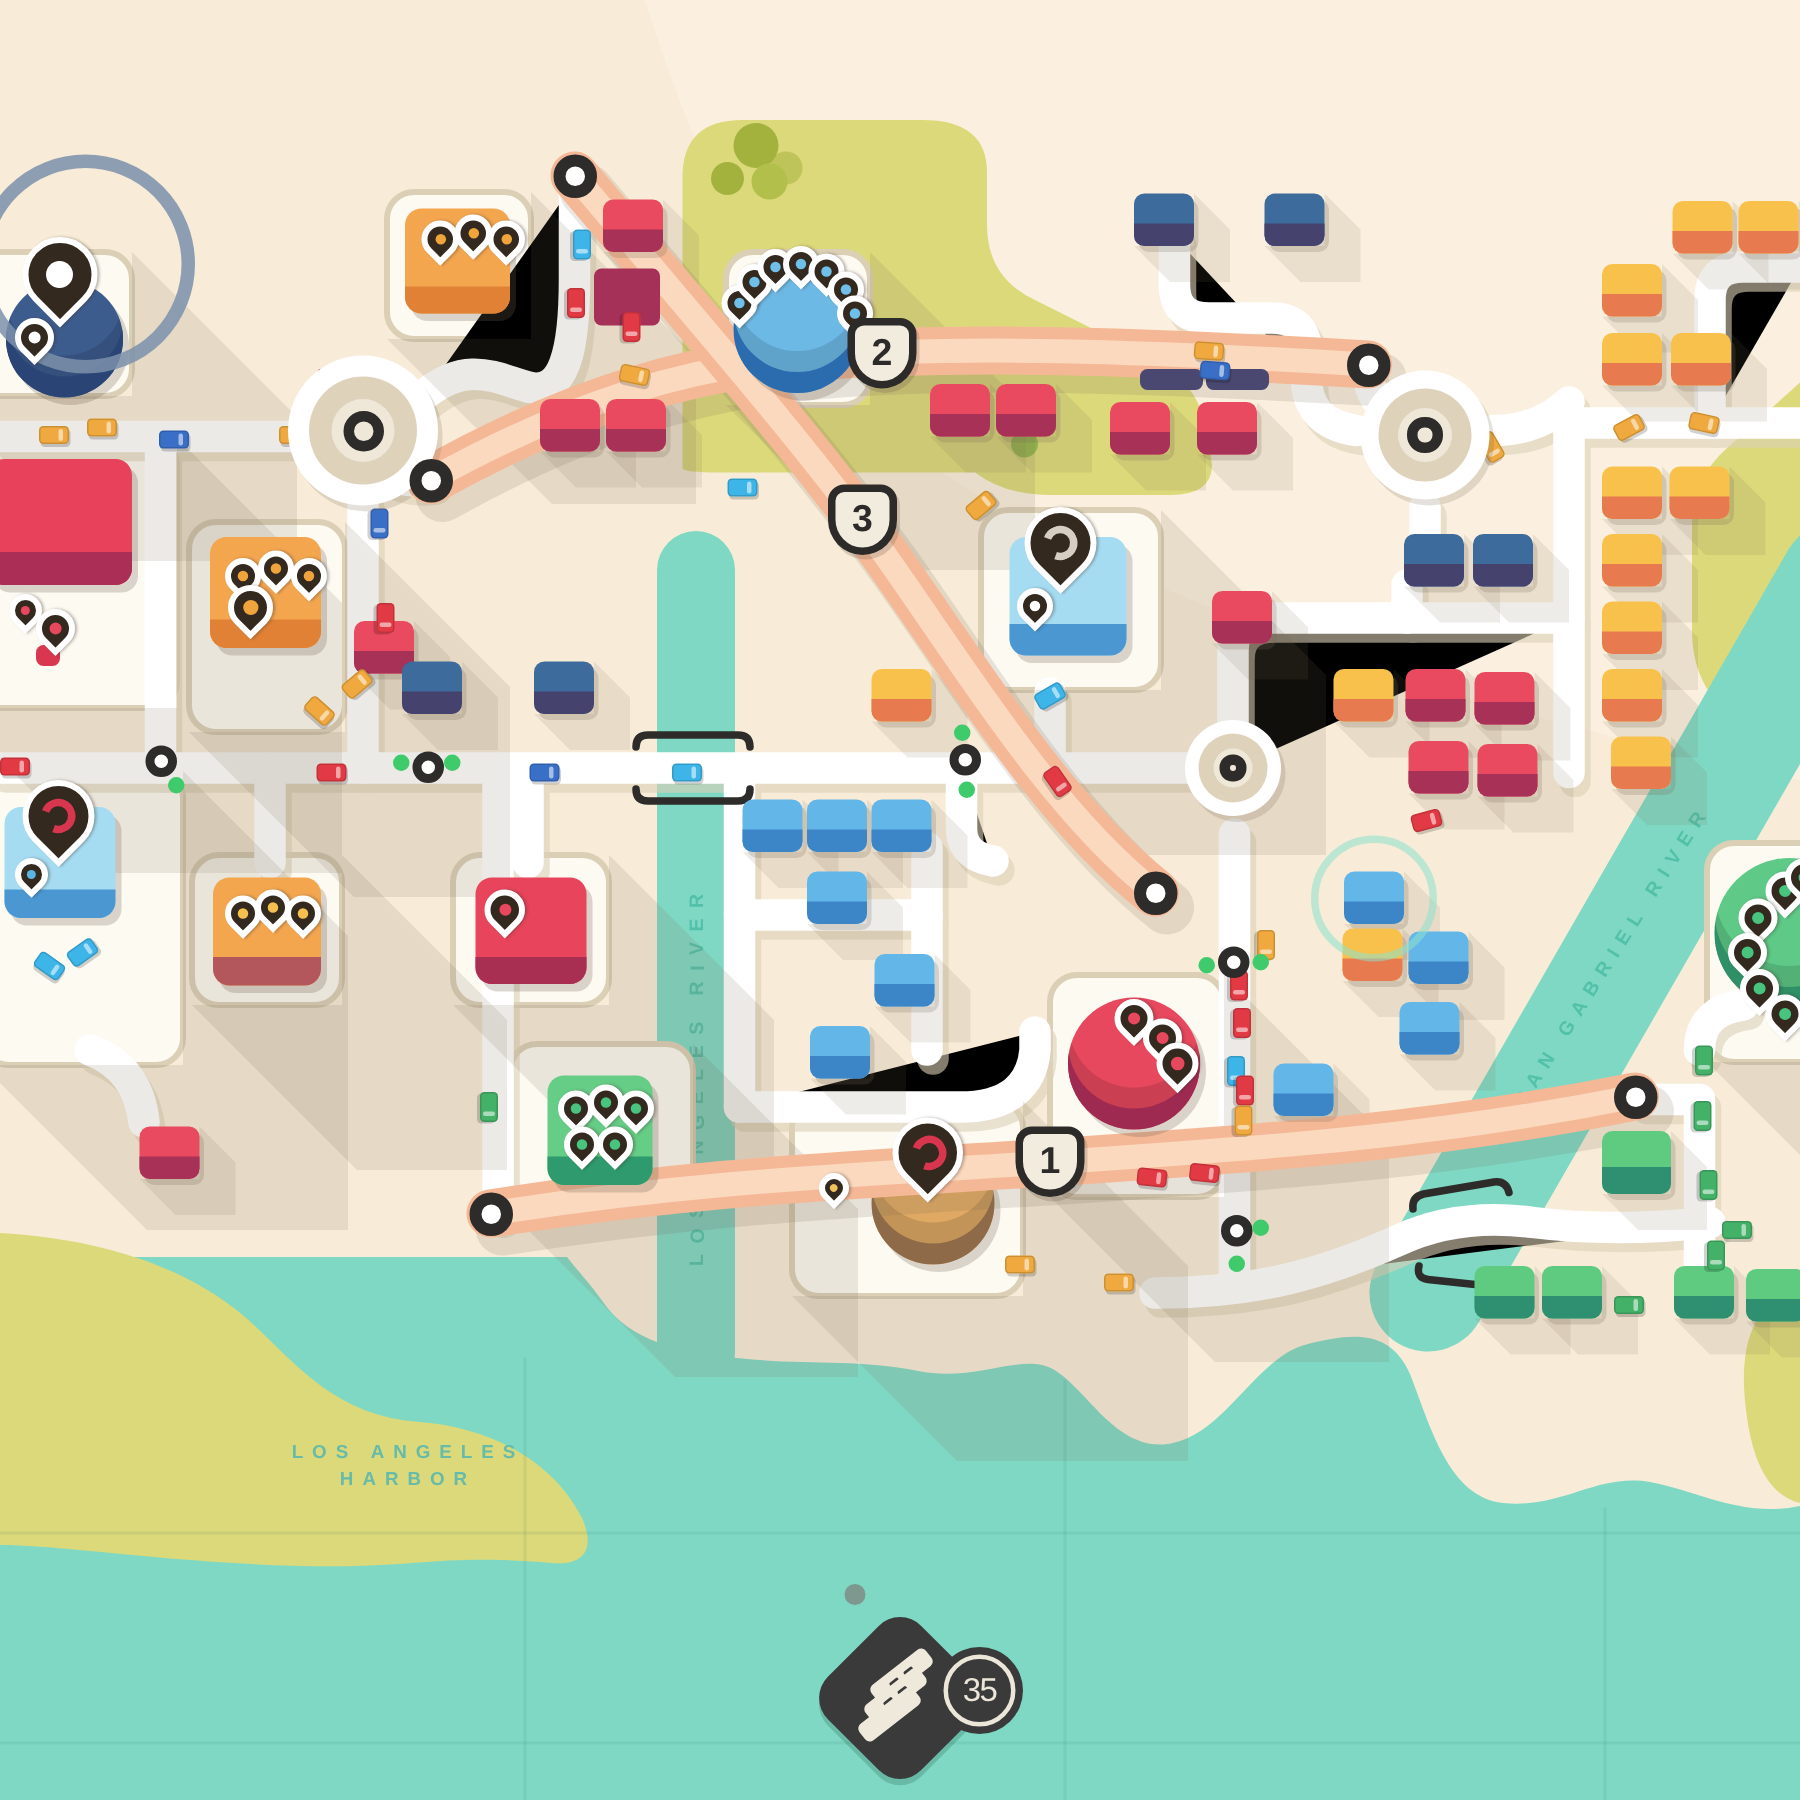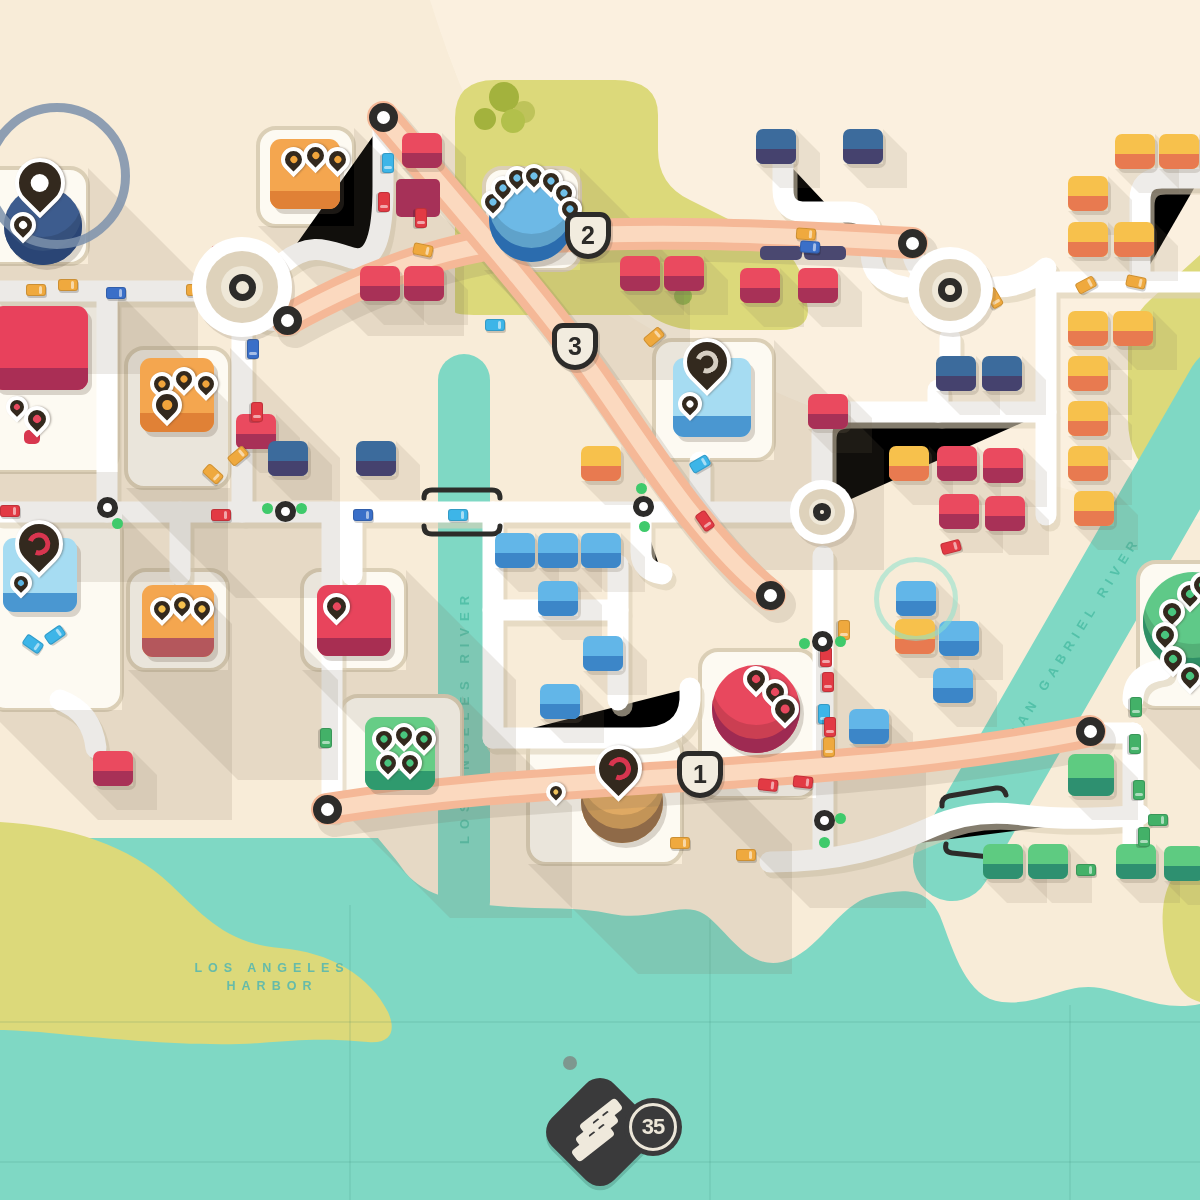--- a/index.html
+++ b/index.html
@@ -43,21 +43,21 @@
   #score-widget{position:absolute;left:556px;top:1088px;}
   .sw-diamond{position:absolute;width:88px;height:88px;background:#3a3a3b;border-radius:20px;
        transform:rotate(45deg);box-shadow:3px 3px 0 rgba(40,90,80,.25);}
   .sw-icon{position:absolute;left:0;top:0;width:88px;height:88px;transform:rotate(-45deg);}
   .tile{position:absolute;left:22px;width:46px;height:14px;background:#efe9dc;border-radius:4px;transform:rotate(-38deg);}
   .tile .dash{position:absolute;top:5.5px;width:7px;height:3px;background:#3a3a3b;border-radius:1px;}
   .tile .d1{left:13px;} .tile .d2{left:25px;}
   .sw-circle{position:absolute;left:68px;top:10px;width:58px;height:58px;border-radius:50%;background:#3a3a3b;}
   .sw-circle .inring{position:absolute;inset:5px;border:3px solid #ece6d8;border-radius:50%;}
   .sw-circle span{position:absolute;inset:0;display:flex;align-items:center;justify-content:center;
-       font-weight:700;font-size:22px;color:#ece6d8;letter-spacing:-1px;}
+       font-weight:400;font-size:22px;color:#ece6d8;letter-spacing:-1px;}
 </style>
 </head>
 <body>
 
 <div id="map">
 
   <svg class="layer" id="terrain" viewBox="0 0 1200 1200">
     <rect x="0" y="0" width="1200" height="1200" fill="#f8ecd8"></rect>
     <path d="M 430 0 L 1200 0 L 1200 520 Q 820 440 620 310 Q 500 225 430 0 Z" fill="#fdf4e6" opacity="0.55"></path>
 

